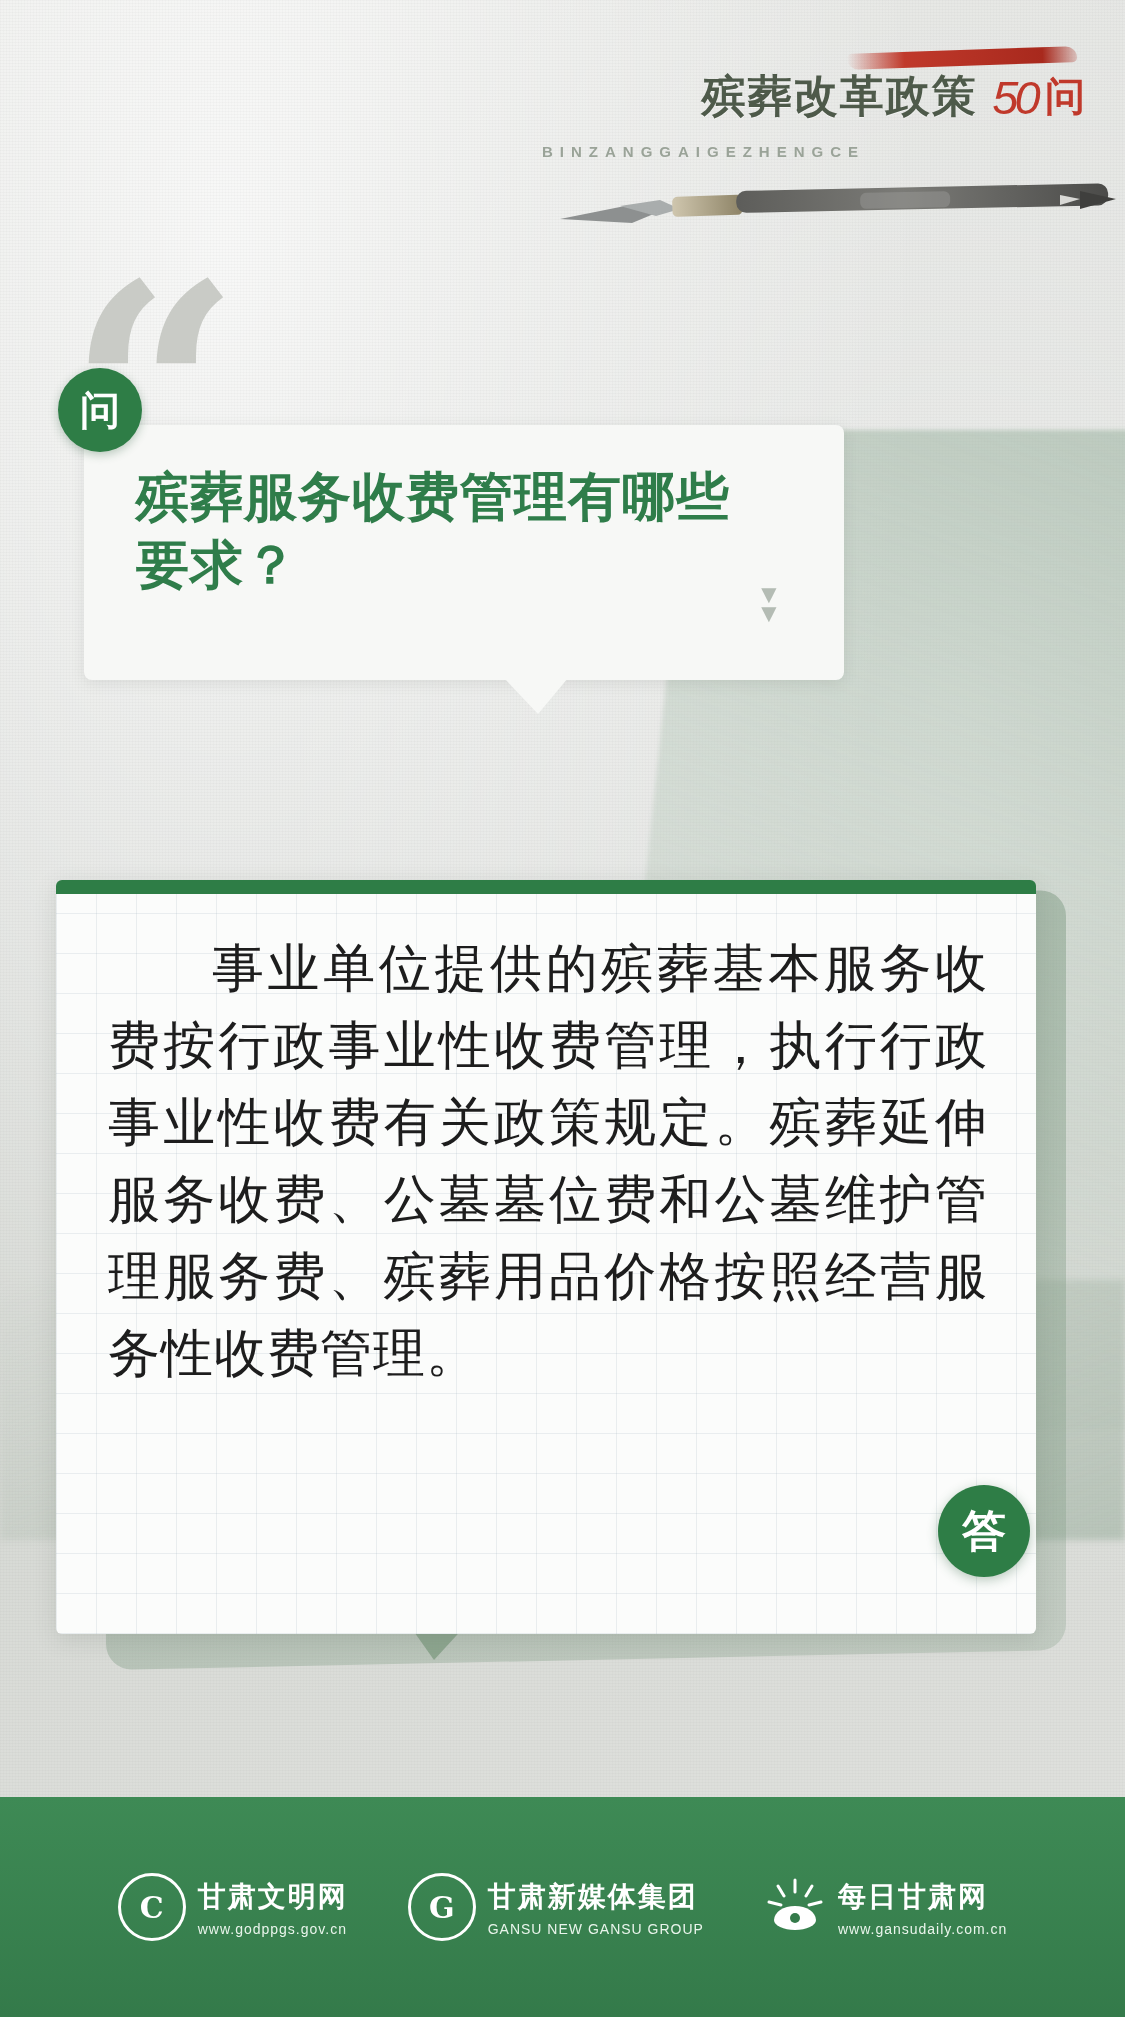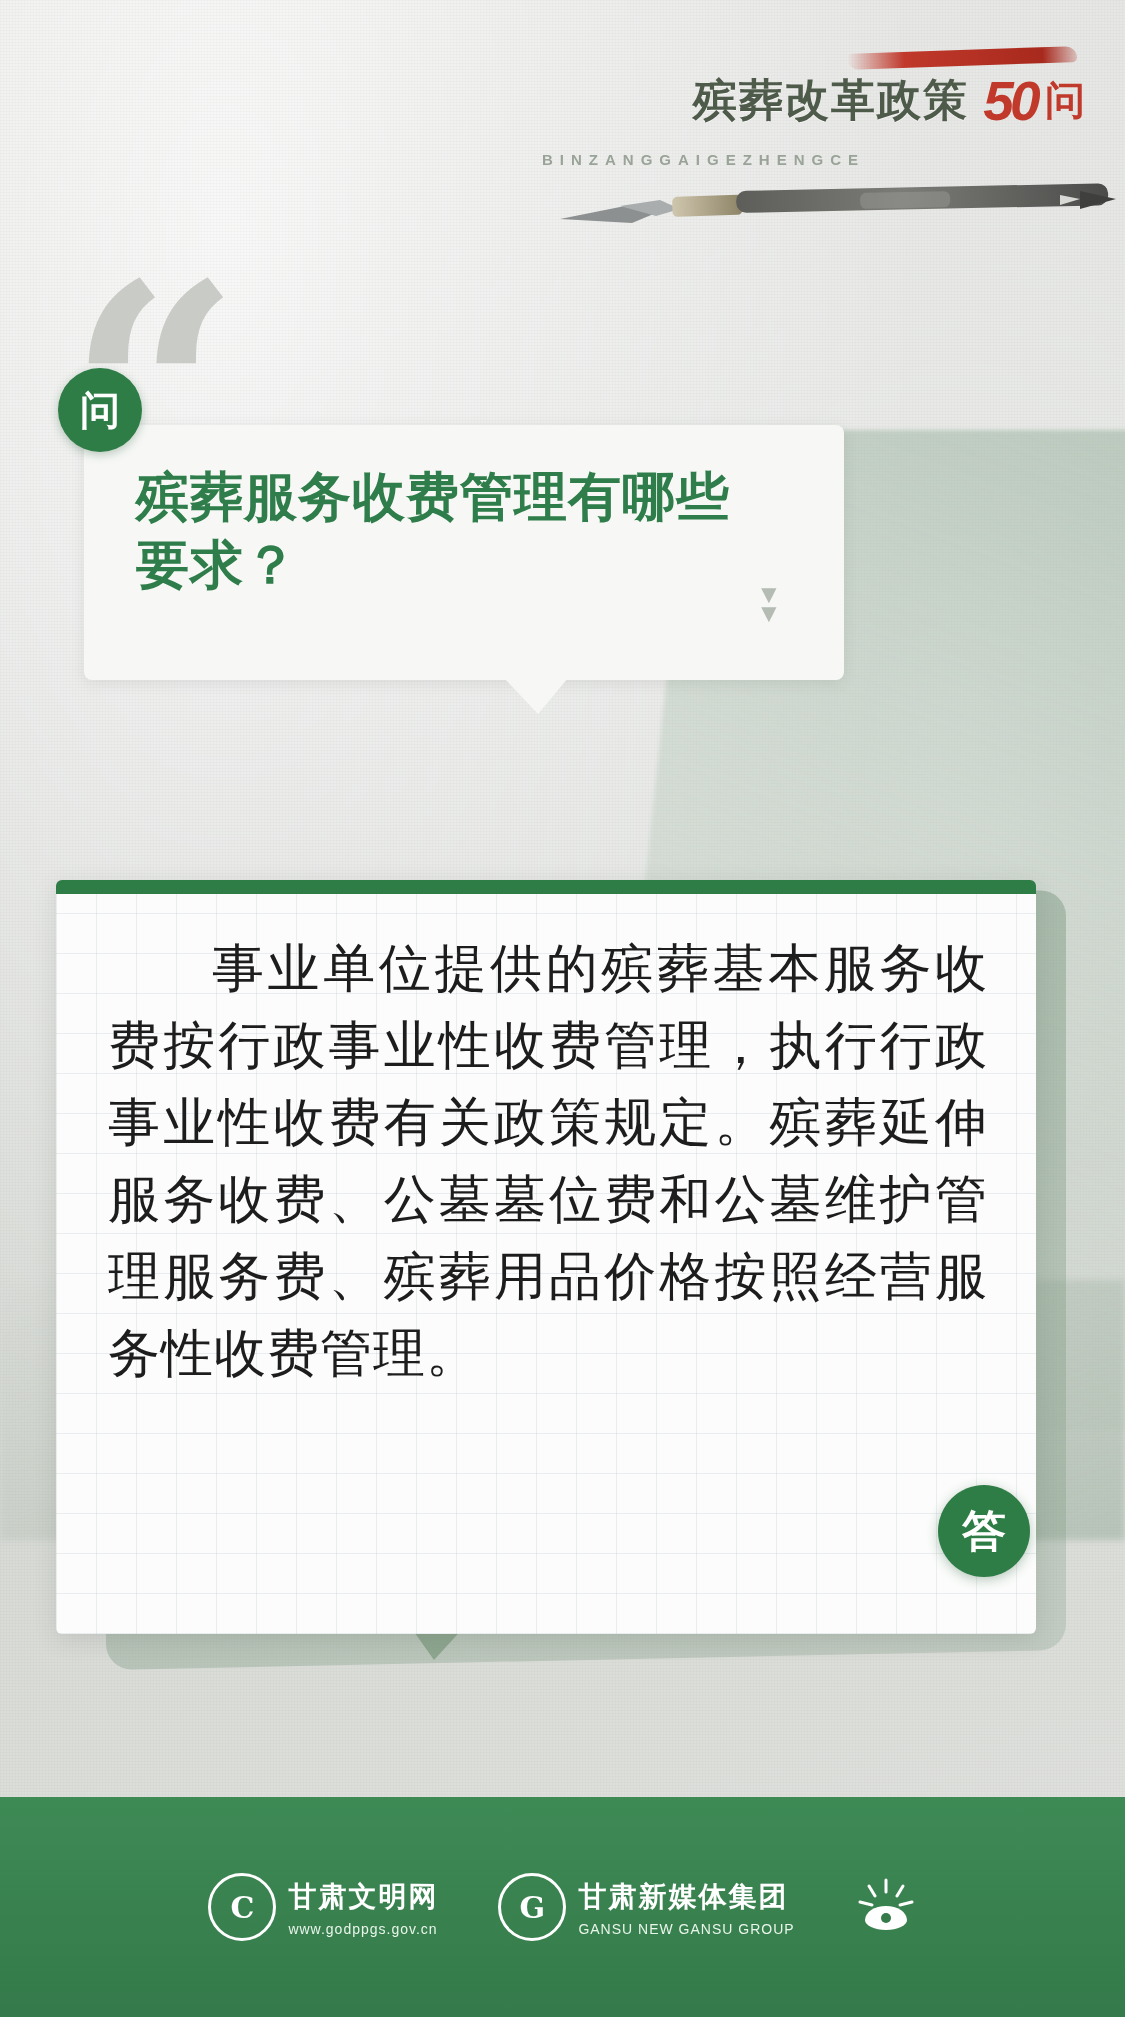--- a/index.html
+++ b/index.html
@@ -74,22 +74,22 @@
     letter-spacing: 2px;
     line-height: 1;
     display: inline-block;
     vertical-align: middle;
     text-shadow: 0 1px 0 rgba(255,255,255,0.5);
     margin-left: 21px;
   }
   .title-50 {
     display: inline-block;
     vertical-align: middle;
-    font-size: 55px;
-    font-weight: bold;
+    font-size: 47px;
+    font-weight: normal;
     color: #c0392b;
     font-style: italic;
     letter-spacing: -4px;
     margin: 0 4px 0 10px;
     line-height: 1;
     transform: translateY(2px);
   }
   .title-wen {
     display: inline-block;
     vertical-align: middle;
@@ -398,16 +398,20 @@
             <line x1="31" y1="4" x2="31" y2="16"></line>
             <line x1="14" y1="10" x2="20" y2="20"></line>
             <line x1="48" y1="10" x2="42" y2="20"></line>
             <line x1="5" y1="26" x2="17" y2="29"></line>
             <line x1="57" y1="26" x2="45" y2="29"></line>
           </g>
           <path d="M10 44 a21 14 0 0 1 42 0 a21 10 0 0 1 -42 0 z" fill="#ffffff"></path>
           <circle cx="31" cy="42" r="5" fill="#347a4a"></circle>
         </svg>
       </div>
+      <div class="logo-txt">
+        <div class="l1">每日甘肃网</div>
+        <div class="l2">www.gansudaily.com.cn</div>
+      </div>
     </div>
 
   </div>
 </div>
 
 </body></html>

